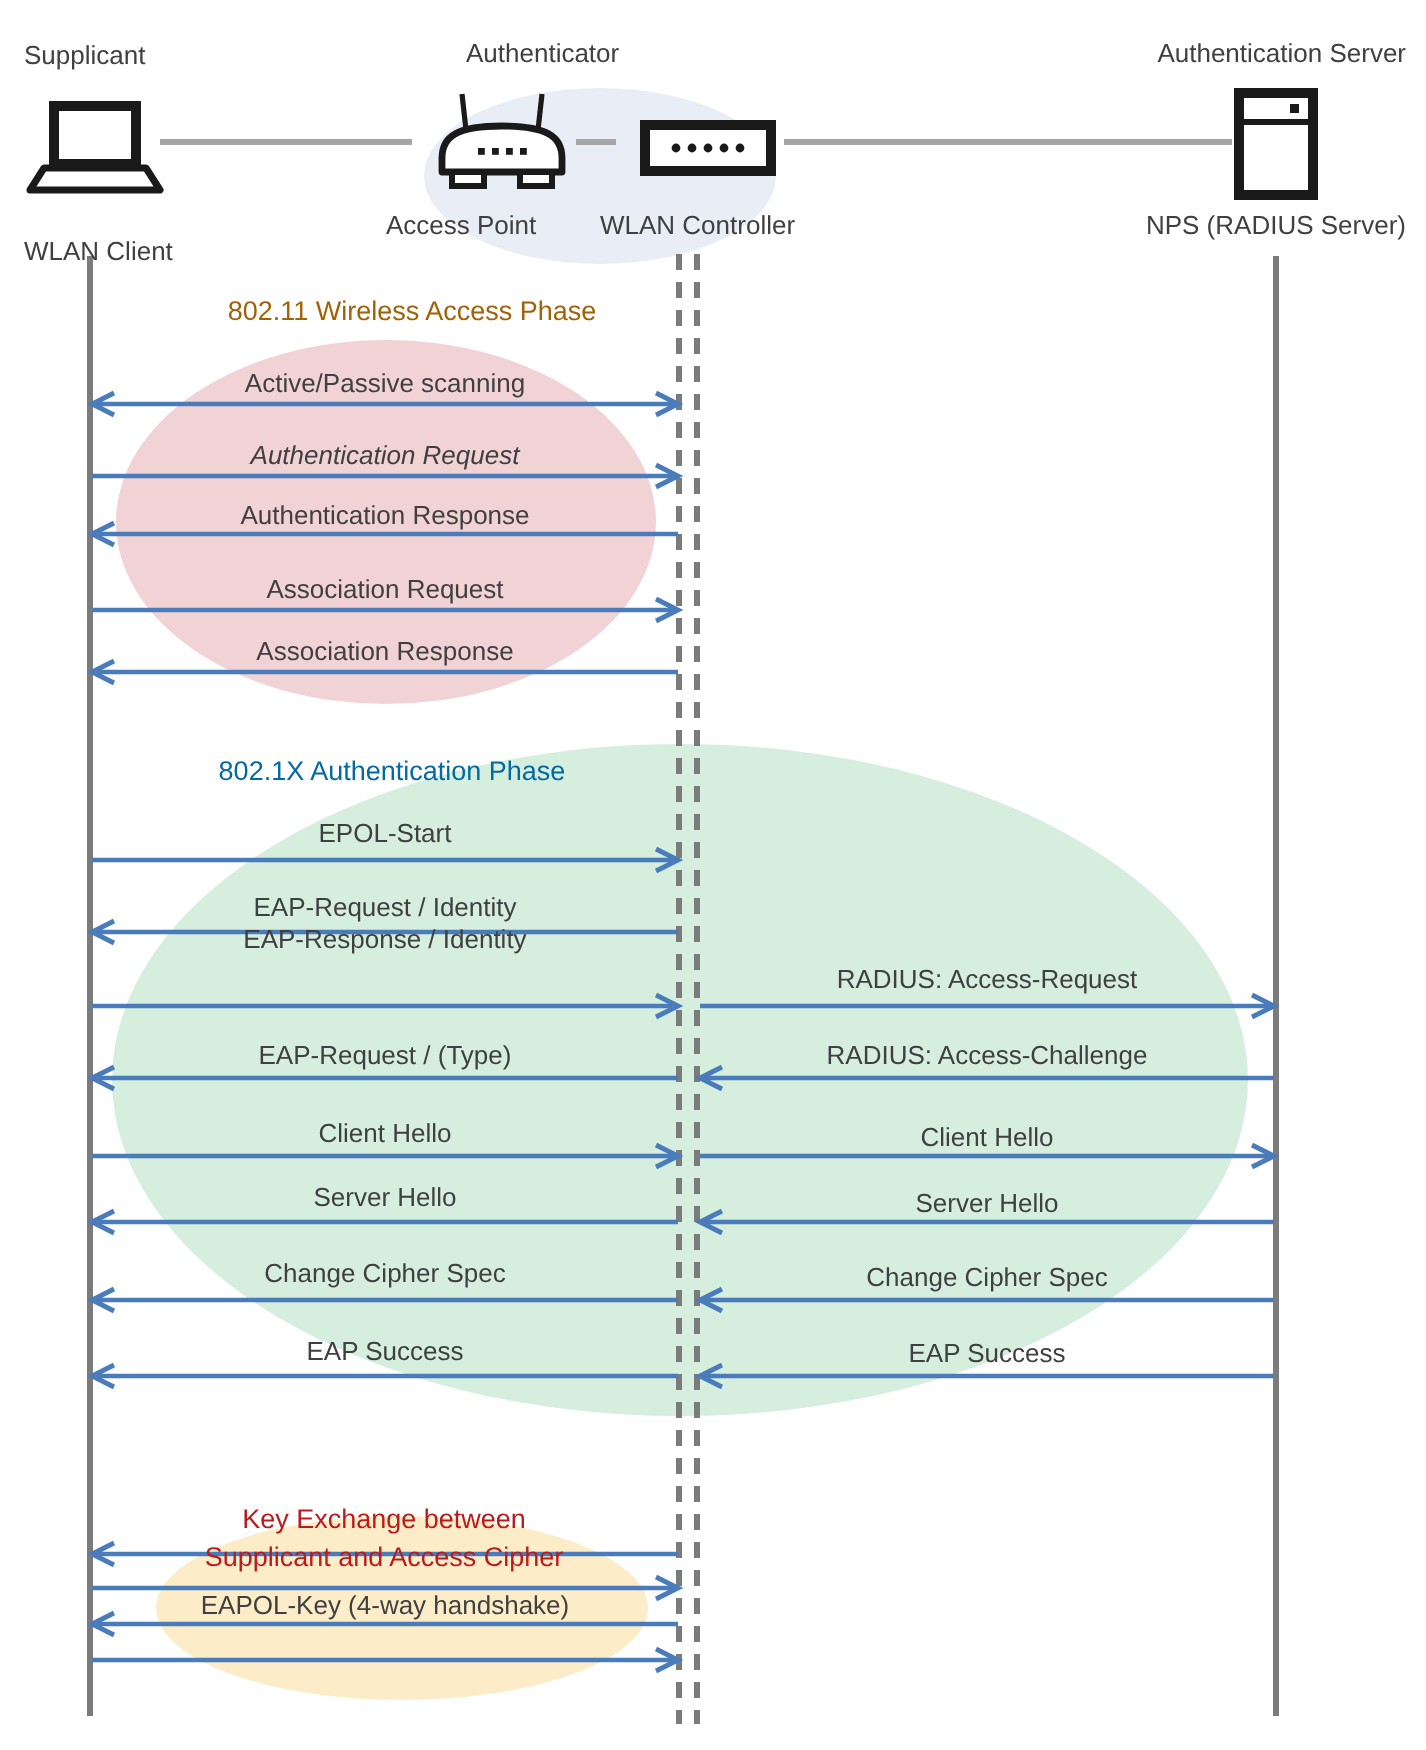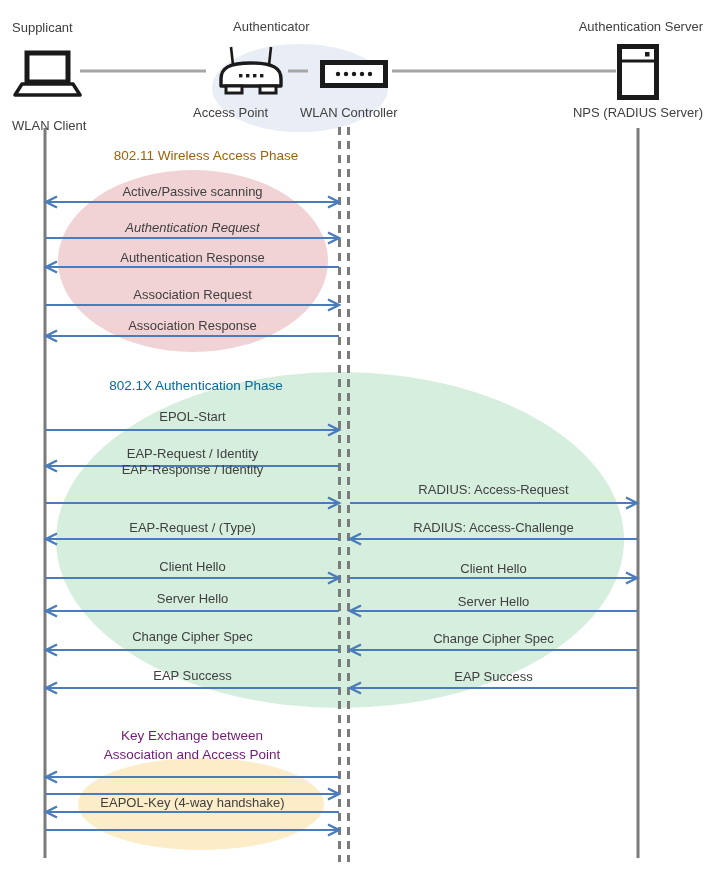--- a/index.html
+++ b/index.html
@@ -171,23 +171,23 @@
     <rect x="28" y="8" width="4.5" height="4.5" fill="#1a1a1a"></rect>
   </svg>
 
   <div class="node-label" style="left:12px;top:105px;margin-top:13px;">WLAN Client</div>
   <div class="node-label center" style="left:193px;top:105px;width:100px;">Access Point</div>
   <div class="node-label center" style="left:300px;top:105px;width:120px;">WLAN Controller</div>
   <div class="node-label right" style="left:523px;top:105px;width:180px;">NPS (RADIUS Server)</div>
 
   <div class="phase-title" style="left: 56px; top: 146px; width: 300px; color: #a16207;">802.11 Wireless Access Phase</div>
   <div class="phase-title" style="left: 46px; top: 376px; width: 300px; color: #0369a1;">802.1X Authentication Phase</div>
-  <div class="phase-title" style="left: 42px; top: 726px; width: 300px; color: #701a75;">
+  <div class="phase-title" style="left: 42px; top: 750px; width: 300px; color: #b91c1c;">
     <div>Key Exchange between</div>
-    <div>Association and Access Point</div>
+    <div>Supplicant and Access Cipher</div>
   </div>
 
   <div id="label-layer" class="abs" style="left:0;top:0;width:713px;height:875px;pointer-events:none;">
       <div class="msg-label" style="left: 32.5px; top: 184px;">Active/Passive scanning</div>
       <div class="msg-label" style="left: 32.5px; top: 220px; font-style: italic;">Authentication Request</div>
       <div class="msg-label" style="left: 32.5px; top: 250px;">Authentication Response</div>
       <div class="msg-label" style="left: 32.5px; top: 287px;">Association Request</div>
       <div class="msg-label" style="left: 32.5px; top: 318px;">Association Response</div>
       <div class="msg-label" style="left: 32.5px; top: 409px;">EPOL-Start</div>
       <div class="msg-label" style="left: 32.5px; top: 446px;">EAP-Request / Identity</div>

